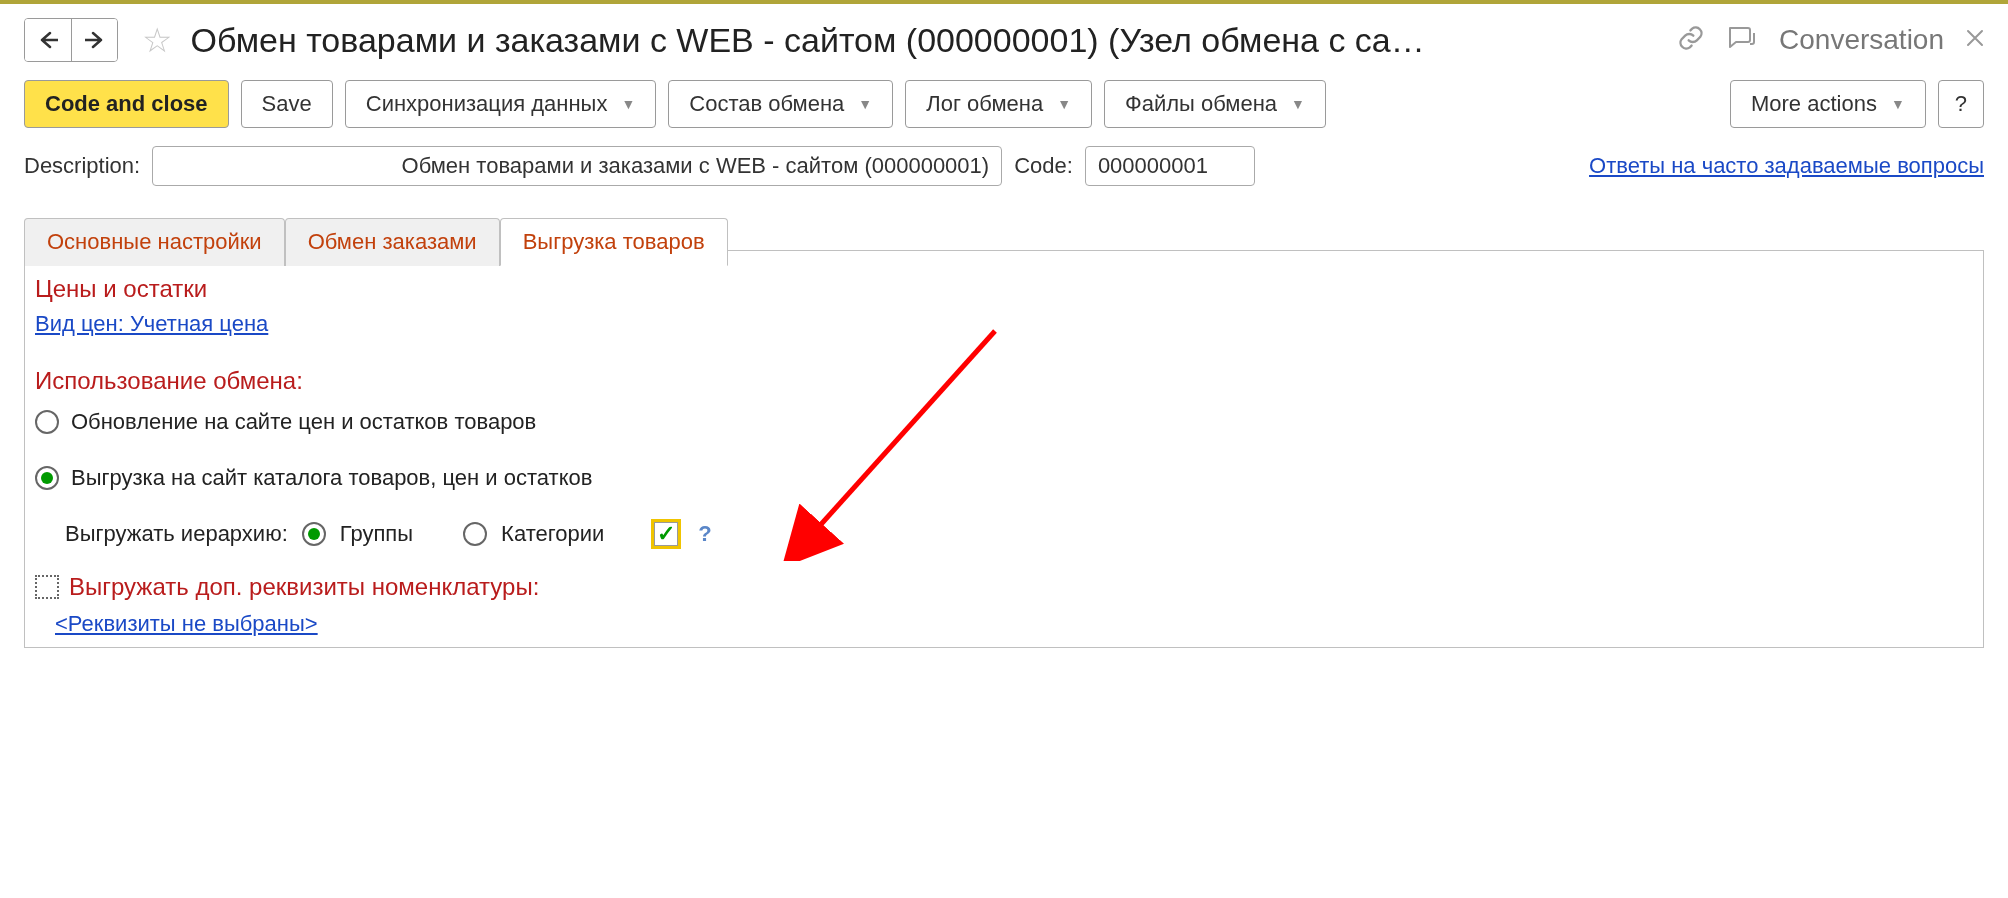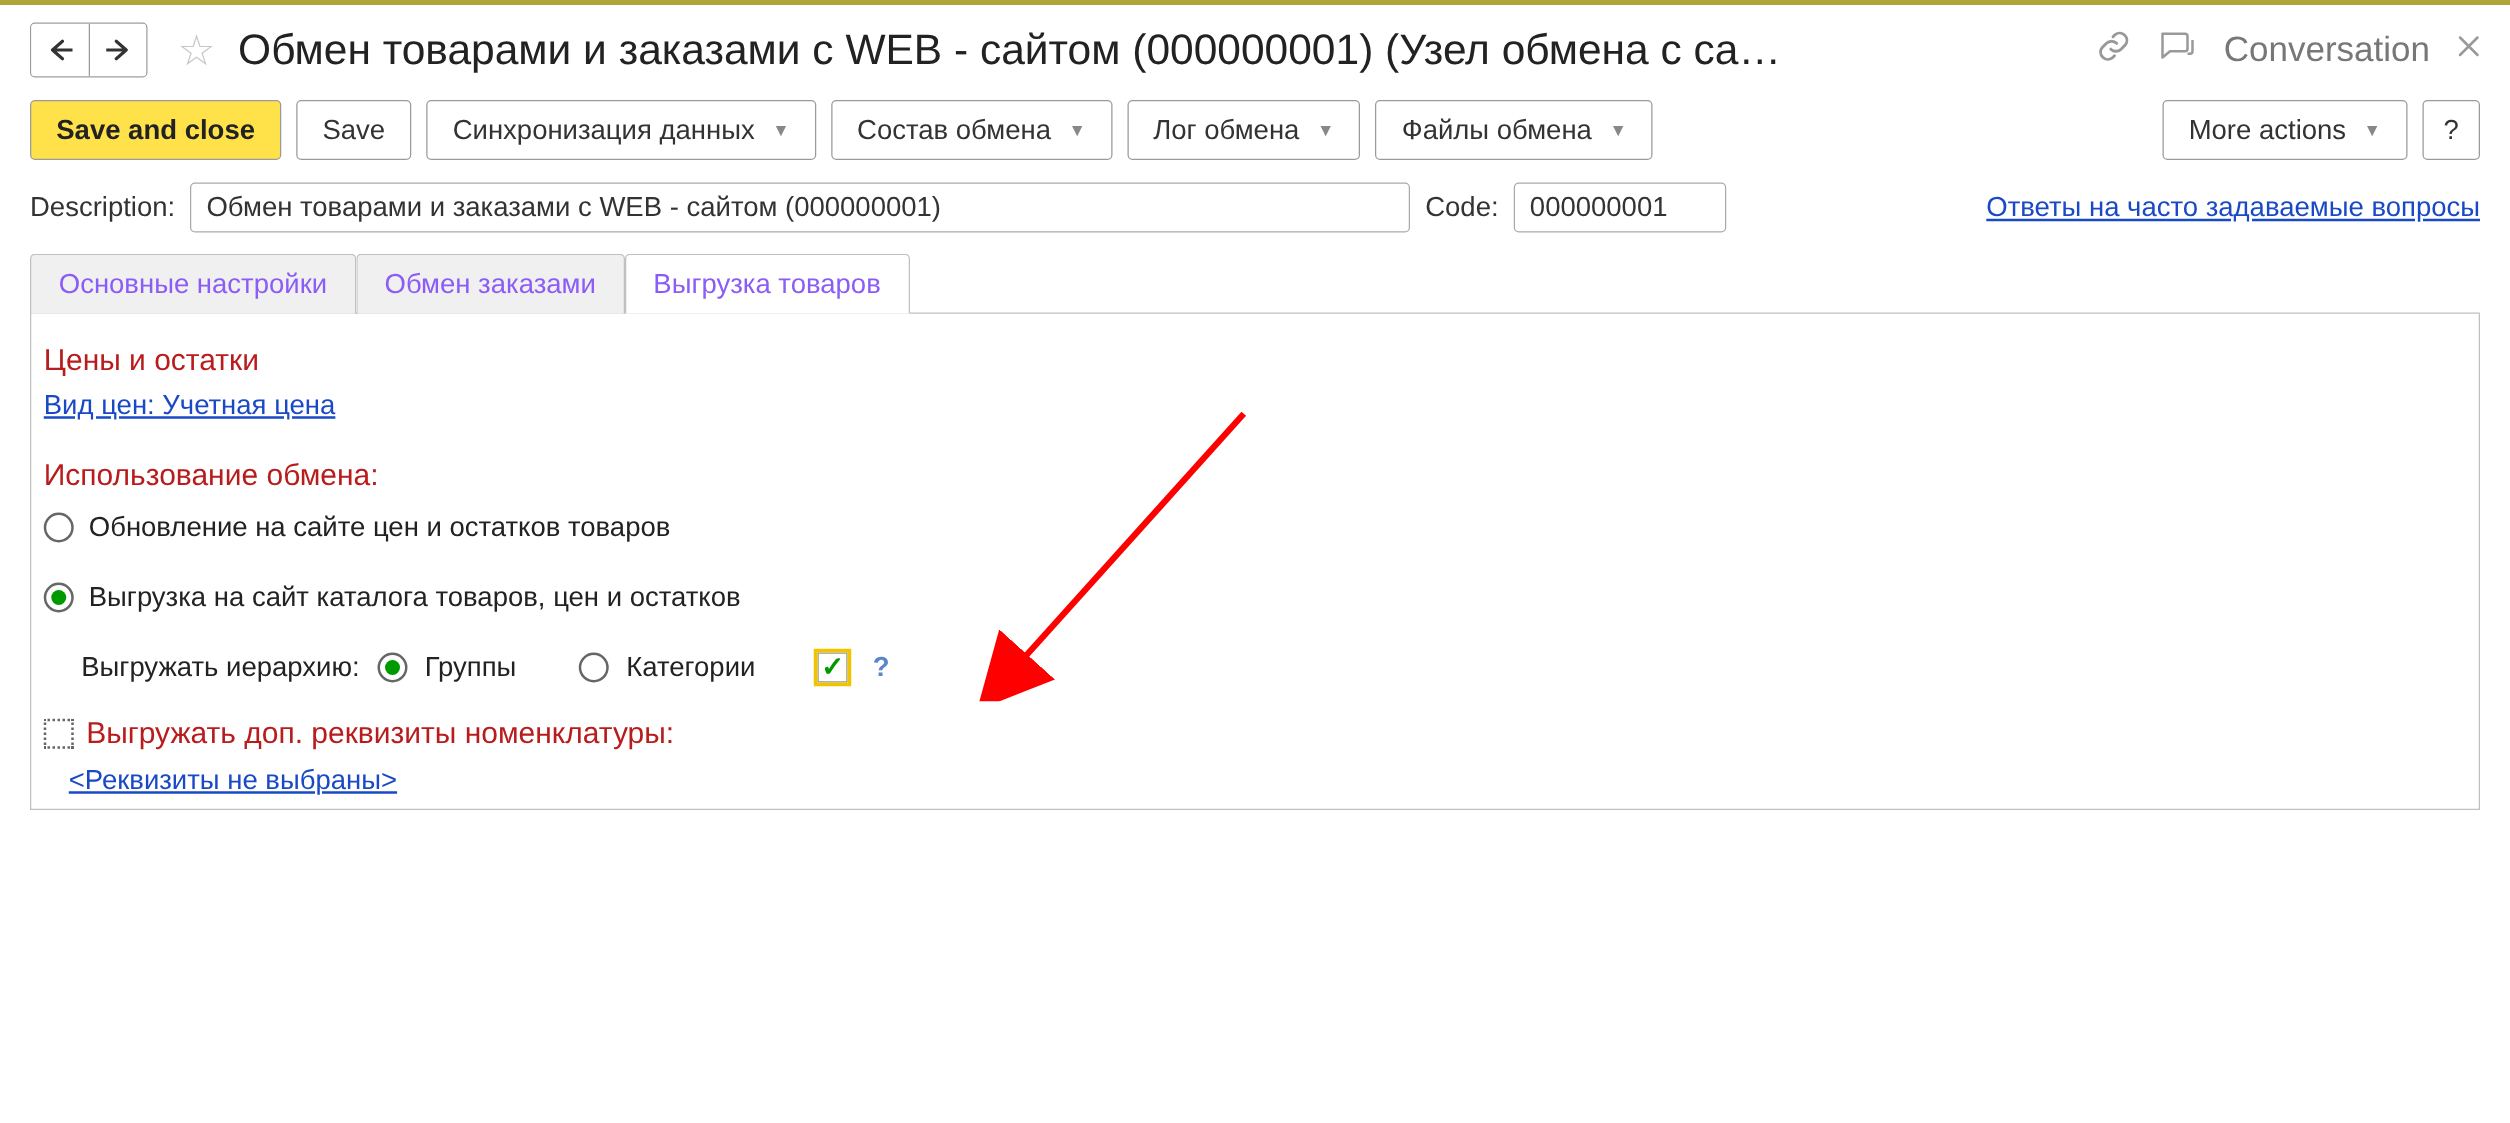--- a/index.html
+++ b/index.html
@@ -101,21 +101,21 @@
   }
   .desc-row label { font-size: 22px; color: #333; }
   .text-input {
     border: 1px solid #aaa;
     border-radius: 4px;
     padding: 6px 12px;
     font-size: 22px;
     color: #333;
     background: #fff;
   }
-  .input-desc { width: 976px; }
+  .input-desc { width: 850px; text-align: right; }
   .input-code { width: 170px; }
   .faq-link {
     color: #1a49c6;
     text-decoration: underline;
     font-size: 22px;
     cursor: pointer;
     margin-left: auto;
   }
   
   .tabs-wrap { padding: 0 24px; }
@@ -123,26 +123,26 @@
     display: flex;
     border-bottom: 1px solid #c0c0c0;
     position: relative;
   }
   .tab {
     border: 1px solid #c0c0c0;
     border-bottom: none;
     padding: 10px 22px;
     font-size: 22px;
     background: #f0f0f0;
-    color: #8b5cf6;
+    color: #c2410c;
     cursor: pointer;
     border-radius: 4px 4px 0 0;
     margin-right: 0;
     position: relative;
-    top: 1px;
+    top: 16px;
   }
   .tab.active {
     background: #fff;
     border-bottom: 1px solid #fff;
   }
   .tab-content {
     border: 1px solid #c0c0c0;
     border-top: none;
     padding: 18px 10px 10px 10px;
   }
@@ -250,21 +250,21 @@
       <span class="close-icon">
         <svg width="18" height="18" viewBox="0 0 18 18">
             <path d="M2 2 L16 16 M16 2 L2 16" stroke="#999" stroke-width="2" stroke-linecap="round"></path>
           </svg>
       </span>
     </div>
   </div>
 
   <div class="toolbar">
     <div class="btn btn-primary">
-        <span>Save and close</span>
+        <span>Code and close</span>
       </div>
     <div class="btn">
         <span>Save</span>
       </div>
     <div class="btn">
         <span>Синхронизация данных</span>
         <span class="dd">▼</span>
       </div>
     <div class="btn">
         <span>Состав обмена</span>

